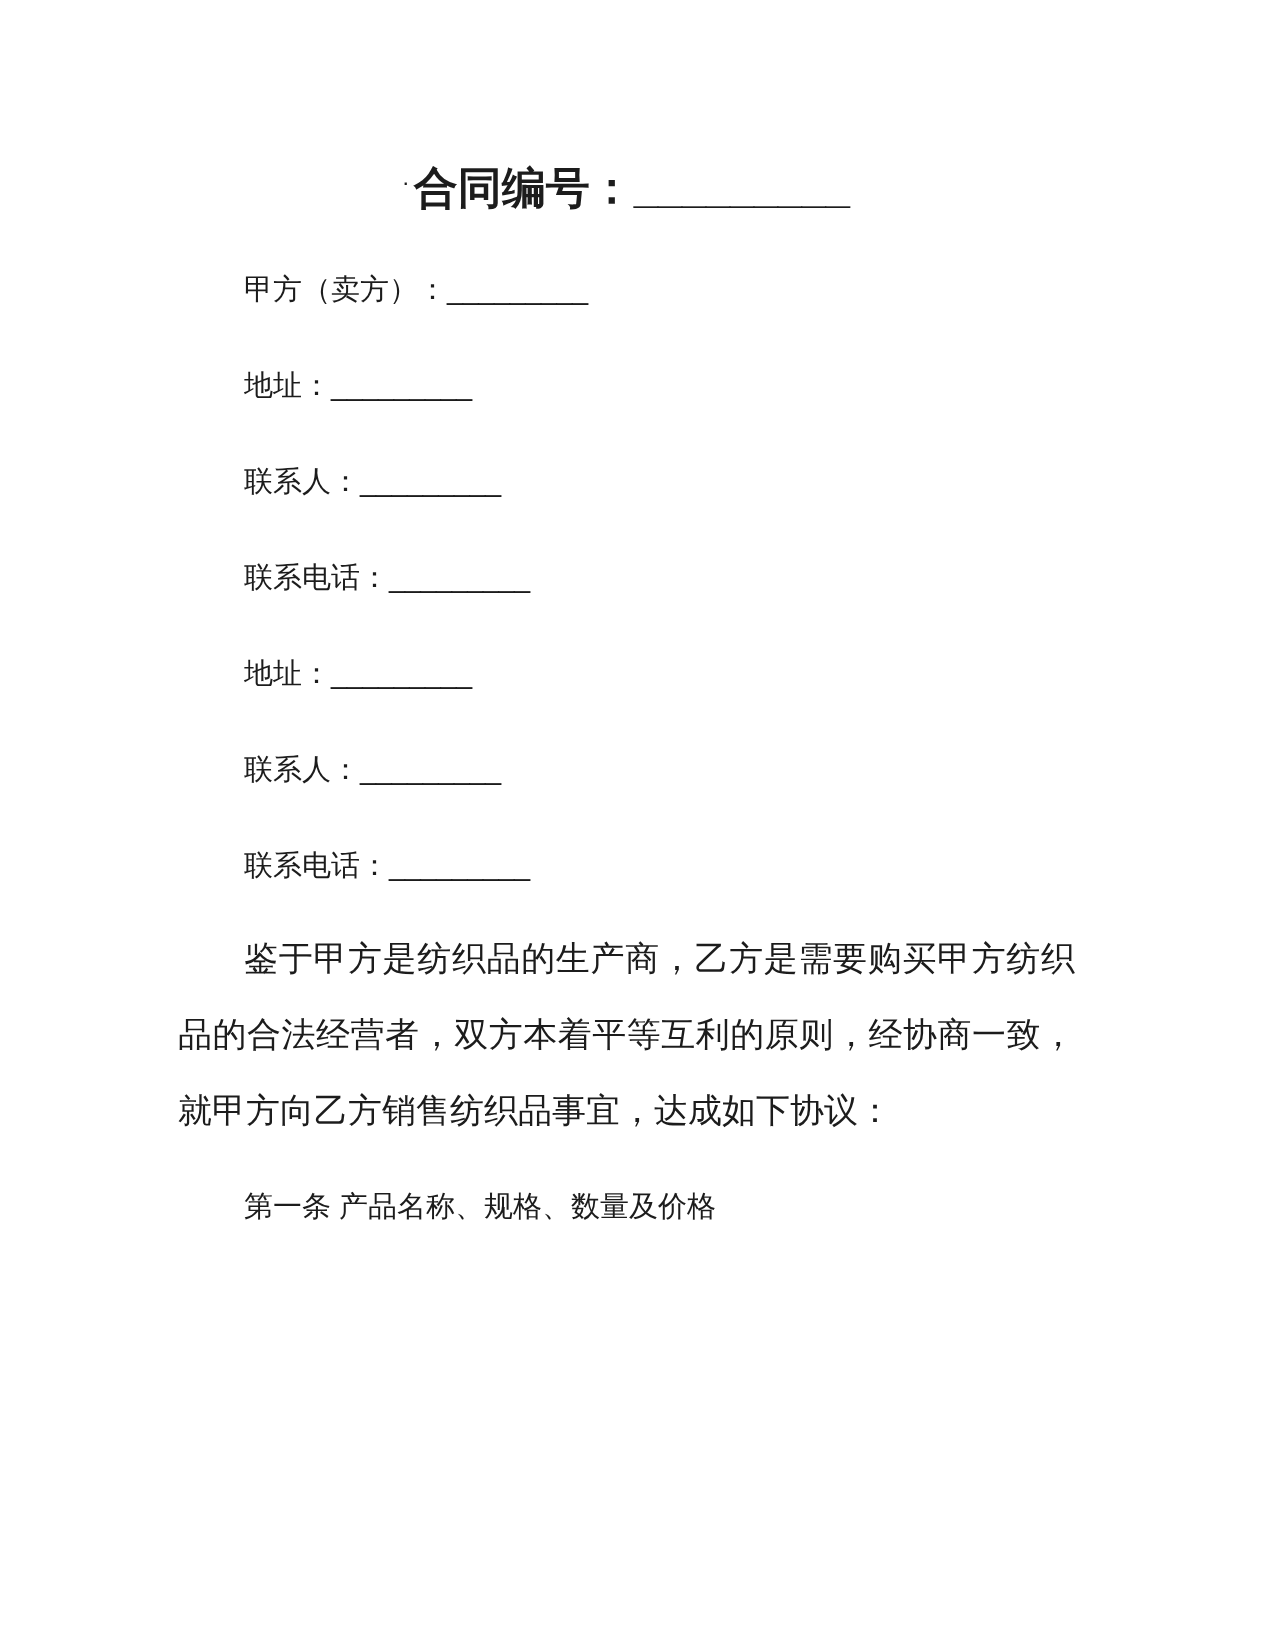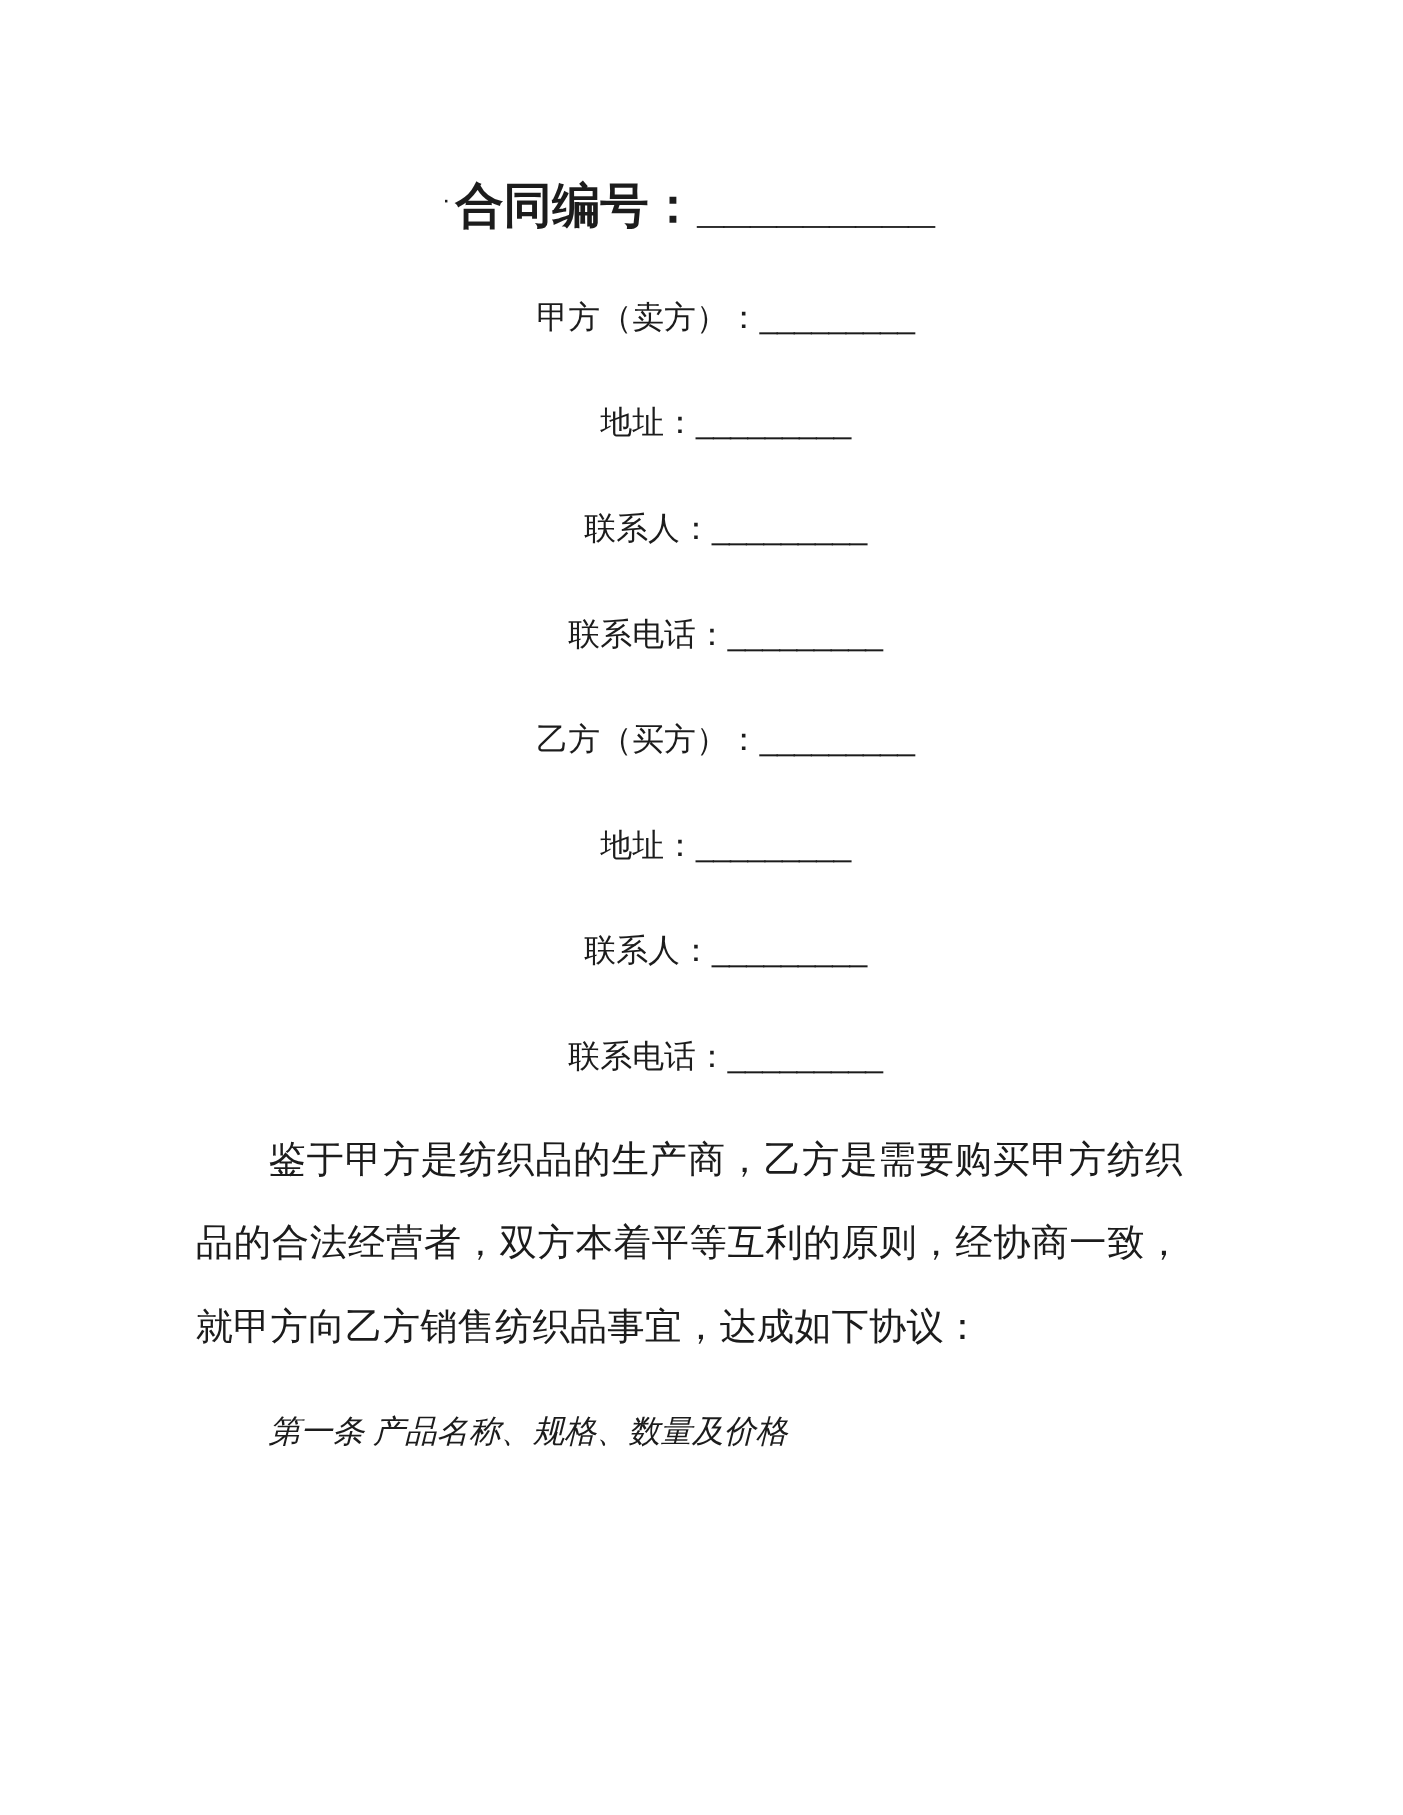--- a/index.html
+++ b/index.html
@@ -42,36 +42,34 @@
   }
   .fields {
     margin-top: 22px;
   }
   .field-line {
     font-size: 29px;
     line-height: 96px;
     height: 96px;
     text-indent: 66px;
     white-space: nowrap;
-    text-align: center;
   }
   .preamble {
     margin-top: 7px;
     font-size: 34px;
     line-height: 76px;
     text-indent: 66px;
     text-align: justify;
   }
   .section-heading {
     margin-top: 20px;
     font-size: 29px;
     line-height: 76px;
     text-indent: 66px;
     white-space: nowrap;
-    font-style: italic;
   }
   .item-line {
     margin-top: 26px;
     font-size: 29px;
     line-height: 76px;
     text-indent: 32px;
     white-space: nowrap;
   }
 </style>
 </head>
@@ -90,23 +88,20 @@
     <div class="field-line">
       <span>地址：</span><span class="blank">_________</span>
     </div>
     <div class="field-line">
       <span>联系人：</span><span class="blank">_________</span>
     </div>
     <div class="field-line">
       <span>联系电话：</span><span class="blank">_________</span>
     </div>
     <div class="field-line">
-      <span>乙方（买方）：</span><span class="blank">_________</span>
-    </div>
-    <div class="field-line">
       <span>地址：</span><span class="blank">_________</span>
     </div>
     <div class="field-line">
       <span>联系人：</span><span class="blank">_________</span>
     </div>
     <div class="field-line">
       <span>联系电话：</span><span class="blank">_________</span>
     </div>
   </div>
 

